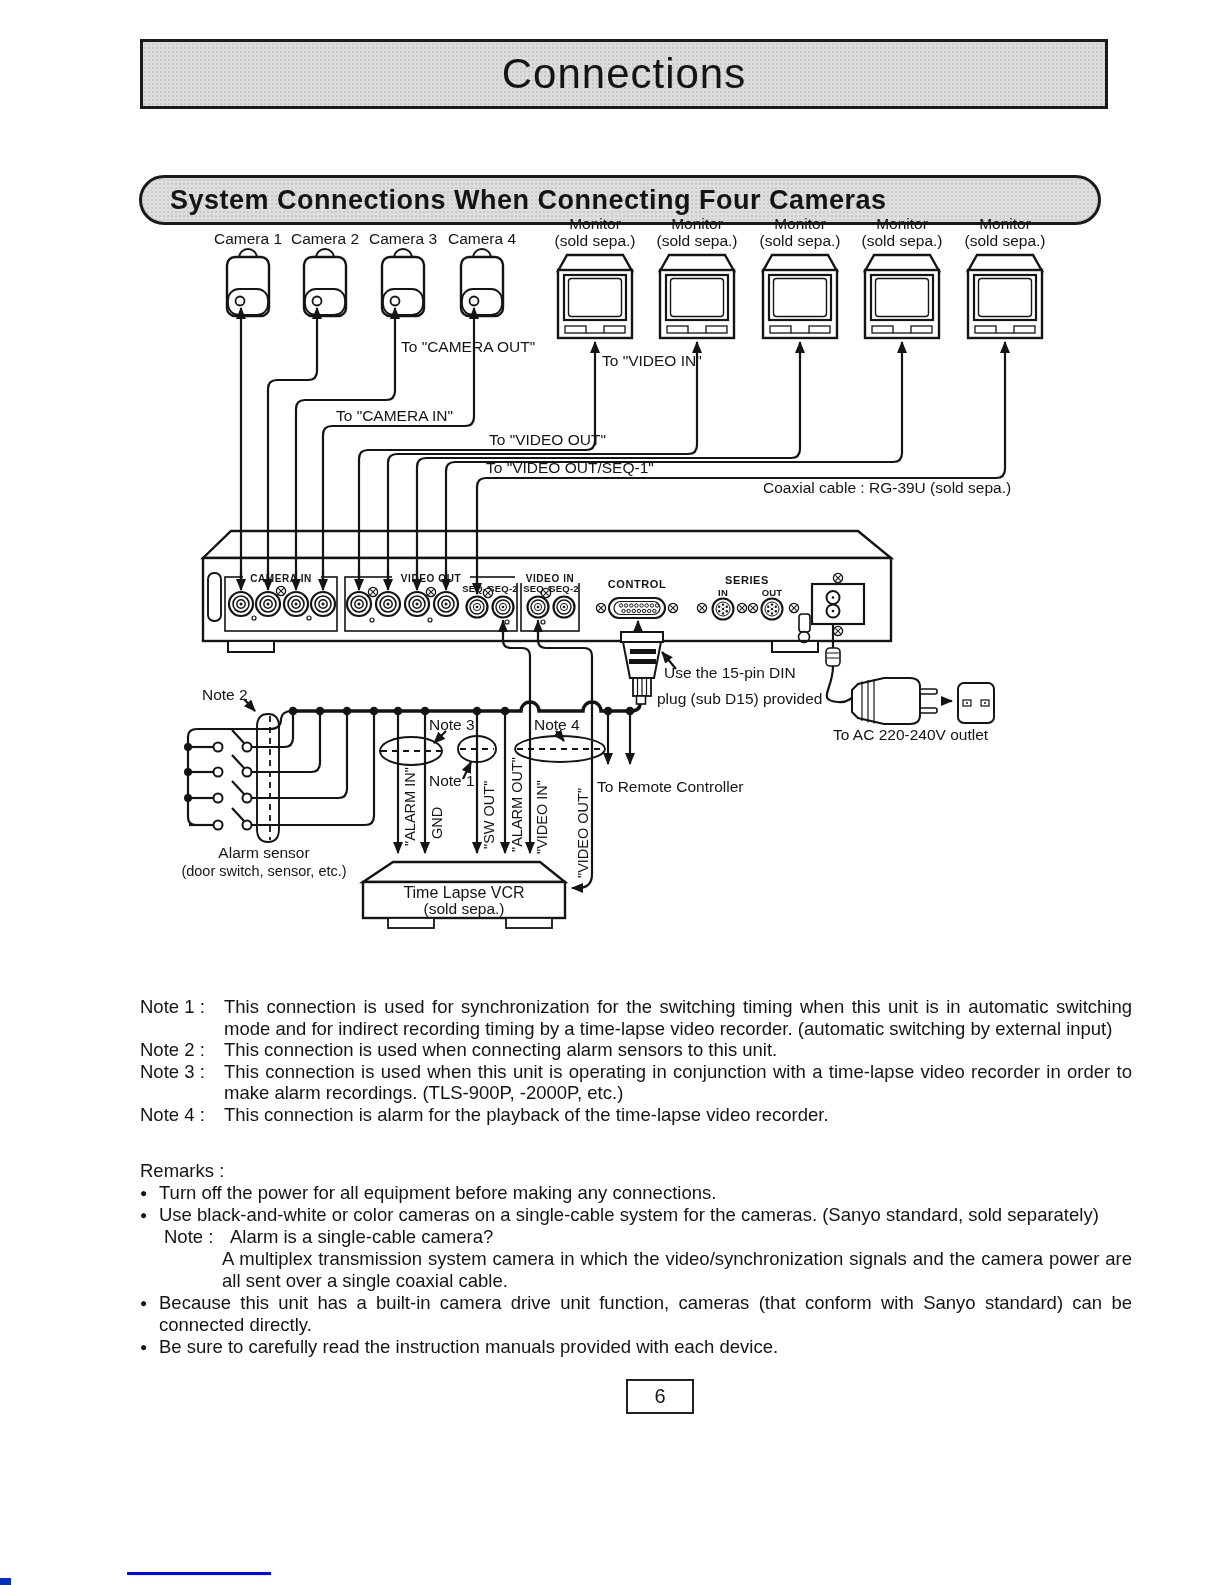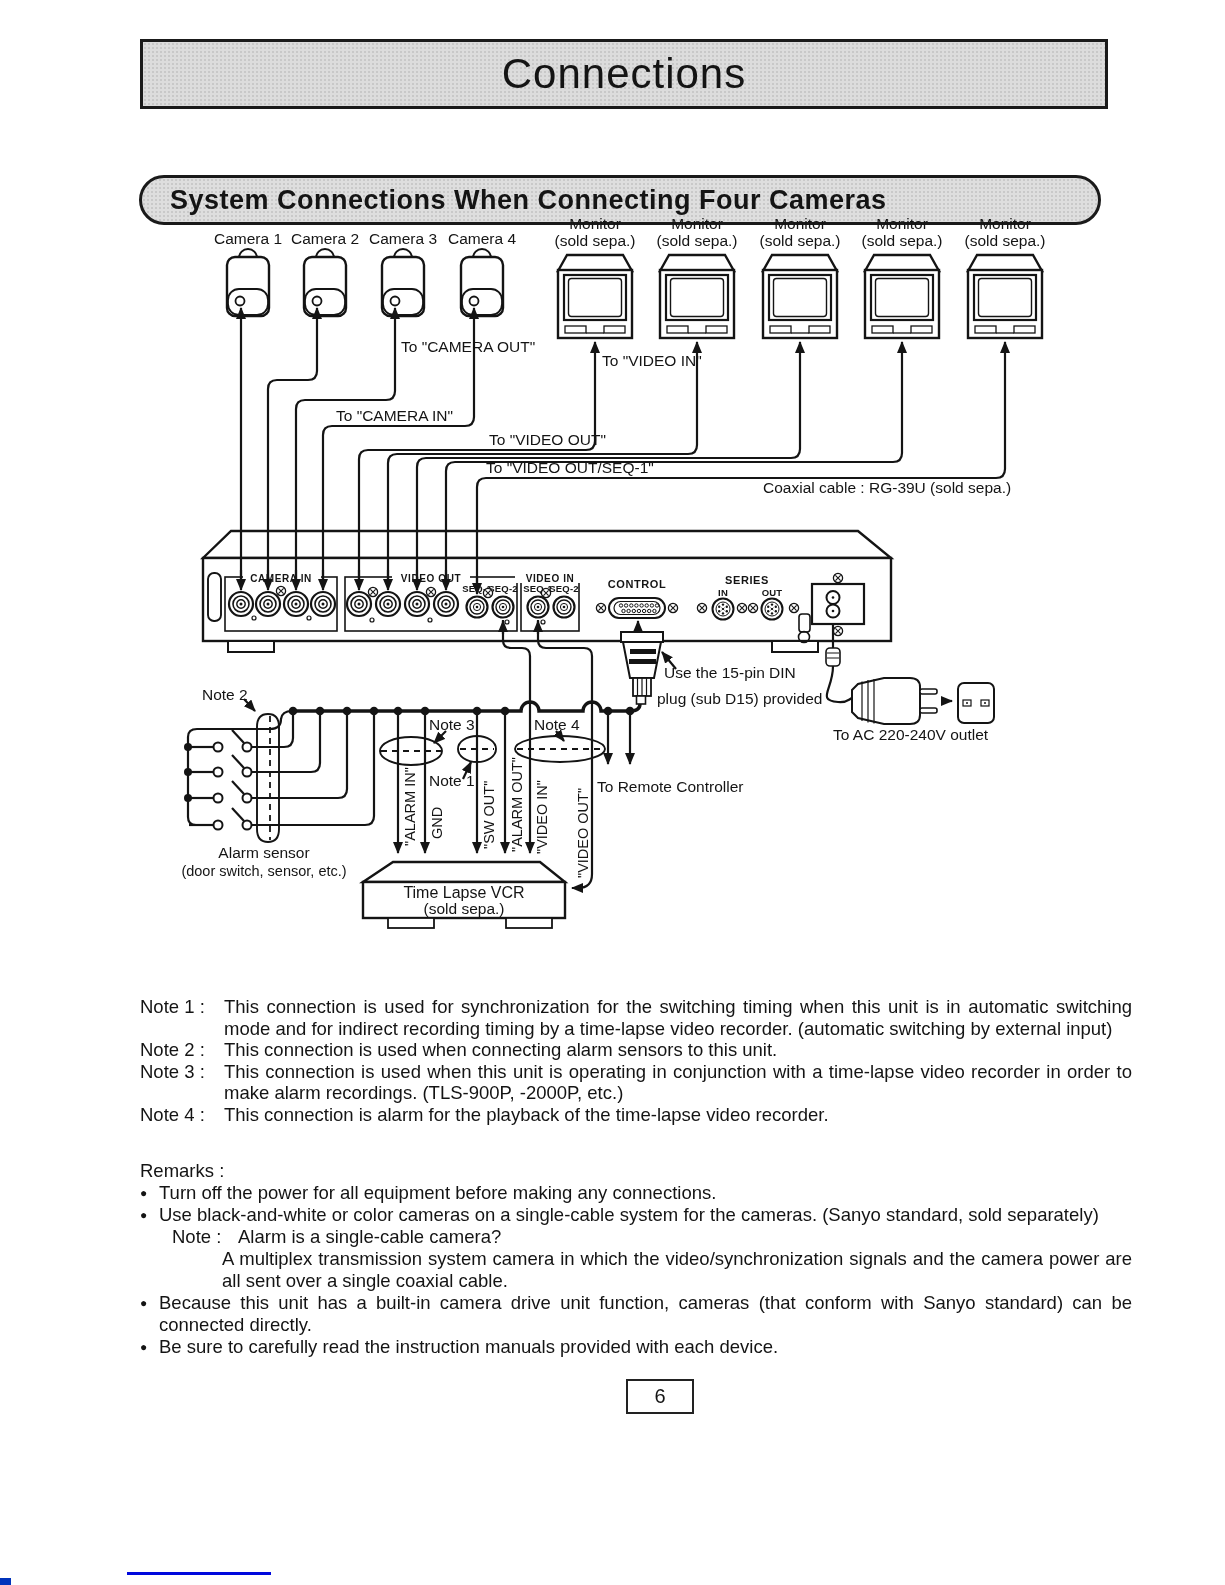--- a/index.html
+++ b/index.html
@@ -39,21 +39,21 @@
   
   .notes{position:absolute;left:140px;top:996px;width:992px;font-size:18.5px;line-height:21.5px;}
   .nrow{display:flex}
   .nlab{width:84px;flex:none}
   .ntx{flex:1;text-align:justify}
   .remarks{position:absolute;left:140px;top:1160px;width:992px;font-size:18.5px;line-height:22px;}
   .rhead{font-weight:normal}
   .brow{display:flex}
   .bul{width:19px;flex:none;font-size:12px}
   .btx{flex:1;text-align:justify}
-  .srow{display:flex;margin-left:32px}
+  .srow{display:flex;margin-left:24px}
   .slab{width:66px;flex:none}
   .arow{margin-left:82px;text-align:justify}
   .page-number-box{position:absolute;left:626px;top:1379px;width:64px;height:31px;
     border:2px solid #222;display:flex;align-items:center;justify-content:center;font-size:20px;}
   .blue-line{position:absolute;left:127px;top:1572px;width:144px;height:3px;background:#0008dd;}
   .corner-mark{position:absolute;left:0;top:1578px;width:11px;height:7px;background:#0033bb;}
 </style>
 </head>
 <body>
 

